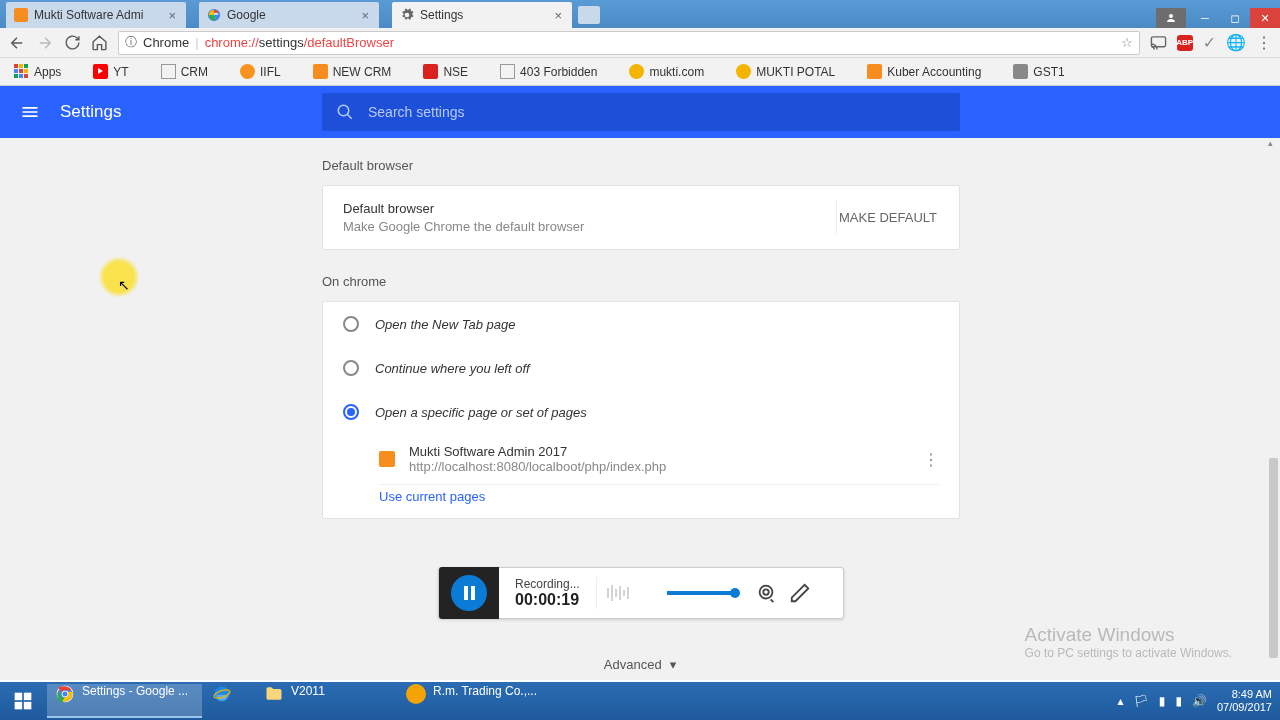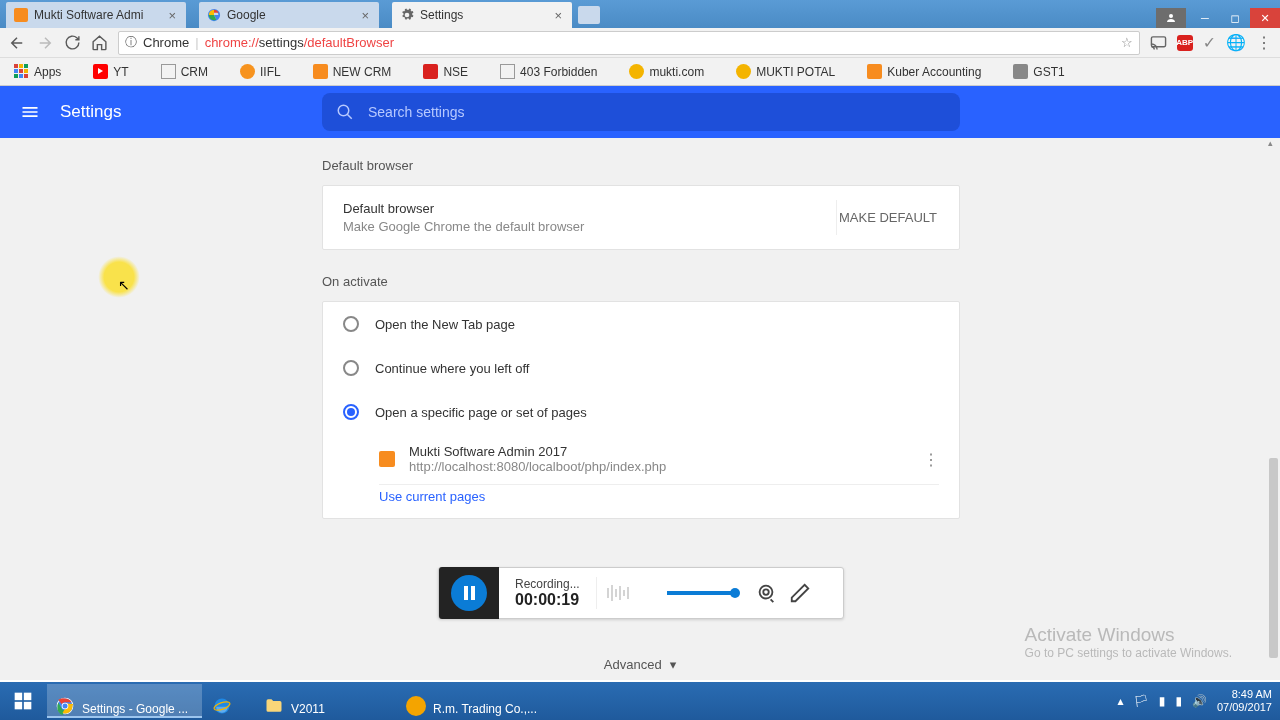--- a/index.html
+++ b/index.html
@@ -37,21 +37,21 @@
 .bm { display: flex; align-items: center; gap: 5px; padding: 3px 6px; font-size: 12px; color: #333; cursor: pointer; border-radius: 2px; }
 .bmico { width: 15px; height: 15px; flex-shrink: 0; }
 .apps-ico { display: grid; grid-template-columns: repeat(3,4px); grid-template-rows: repeat(3,4px); gap: 1px; }
 .apps-ico span { background: #555; }
 .apps-ico span:nth-child(1){background:#d9433b}.apps-ico span:nth-child(2){background:#f4b400}.apps-ico span:nth-child(3){background:#0f9d58}.apps-ico span:nth-child(4){background:#4285f4}.apps-ico span:nth-child(5){background:#d9433b}.apps-ico span:nth-child(6){background:#f4b400}.apps-ico span:nth-child(7){background:#0f9d58}.apps-ico span:nth-child(8){background:#4285f4}.apps-ico span:nth-child(9){background:#d9433b}
 
 
 .set-header { height: 52px; background: #2962ff; display: flex; align-items: center; padding: 0 20px; gap: 20px; position: relative; }
 .ham { width: 20px; color: #fff; cursor: pointer; }
 .set-title { color: #fff; font-size: 17px; font-weight: 400; }
-.searchbox { position: absolute; left: 322px; width: 638px; height: 38px; background: #1e4fd9; border-radius: 8px; display: flex; align-items: center; padding: 0 14px; gap: 14px; }
+.searchbox { position: absolute; left: 322px; width: 638px; height: 38px; background: #1e4fd9; border-radius: 2px; display: flex; align-items: center; padding: 0 14px; gap: 14px; }
 .searchbox svg { color: #b7c9ff; }
 .searchbox span { color: #b7c9ff; font-size: 14px; }
 
 
 .content { position: absolute; top: 138px; left: 0; right: 0; bottom: 40px; background: #f1f1f1; overflow: hidden; }
 .scrollind { position: absolute; right: 0; top: 0; bottom: 0; width: 14px; background: #f1f1f1; }
 .scrollind::before { content:"▴"; position:absolute; top:0; left:2px; font-size:9px; color:#888;}
 .scrollthumb { position:absolute; right:2px; width:9px; background:#c8c8c8; border-radius:2px; top:320px; height:200px; }
 
 .sections { width: 638px; margin-left: 322px; padding-top: 20px; }
@@ -61,21 +61,21 @@
 .row .txt { flex: 1; }
 .row .ttl { font-size: 13px; color: #333; }
 .row .sub { font-size: 13px; color: #888; margin-top: 3px; }
 .mkdef { color: #666; font-size: 13px; font-weight: 500; padding: 10px 2px; cursor: pointer; border-left: 1px solid #eee; margin-left: 44px; }
 
 .gap { height: 24px; }
 .radiorow { display: flex; align-items: center; gap: 16px; padding: 14px 20px; cursor: pointer; }
 .radio { width: 16px; height: 16px; border: 2px solid #888; border-radius: 50%; position: relative; }
 .radio.sel { border-color: #2962ff; }
 .radio.sel::after { content: ""; position: absolute; inset: 2px; background: #2962ff; border-radius: 50%; }
-.radiorow .lbl { font-size: 13px; color: #333; }
+.radiorow .lbl { font-size: 13px; color: #333; font-style: italic; }
 
 .page-item { margin: 0 20px 0 56px; padding: 10px 0; border-bottom: 1px solid #eee; display: flex; align-items: center; gap: 14px; }
 .page-item .fav { width: 16px; height: 16px; background: #f78c1f; border-radius: 2px; }
 .page-item .txt { flex: 1; }
 .page-item .ttl { font-size: 13px; color: #333; }
 .page-item .url { font-size: 13px; color: #888; }
 .page-item .more { color: #888; cursor: pointer; }
 .link-row { margin-left: 56px; padding: 14px 0; font-size: 13px; color: #2962ff; cursor: pointer; }
 
 .advanced { position: absolute; left: 50%; transform: translateX(-50%); bottom: 8px; font-size: 13px; color: #555; display: flex; align-items: center; gap: 8px; cursor: pointer; }
@@ -99,21 +99,21 @@
 .rec-ico { width: 22px; color: #444; margin: 0 6px; cursor: pointer; }
 
 
 .wm { position: absolute; right: 48px; bottom: 60px; color: #b9b9b9; }
 .wm .t { font-size: 19px; }
 .wm .s { font-size: 12px; }
 
 
 .taskbar { position: absolute; bottom: 0; left: 0; right: 0; height: 38px; background: linear-gradient(#2a6cb3, #1f5a9c); display: flex; align-items: center; color: #fff; font-size: 12px; }
 .start { width: 46px; height: 38px; display: flex; align-items: center; justify-content: center; cursor: pointer; }
-.task { height: 34px; min-width: 155px; display: flex; align-items: flex-end; gap: 7px; padding: 0 8px; margin: 0 1px; cursor: pointer; border-bottom: 2px solid transparent; }
+.task { height: 34px; min-width: 155px; display: flex; align-items: flex-start; gap: 7px; padding: 0 8px; margin: 0 1px; cursor: pointer; border-bottom: 2px solid transparent; }
 .task.active { background: rgba(255,255,255,0.22); border-bottom-color: #9cc5ee; }
 .task .ico { width: 20px; height: 20px; flex-shrink: 0; }
 .tray { margin-left: auto; display: flex; align-items: center; gap: 10px; padding: 0 8px; }
 .clock { text-align: right; font-size: 11px; line-height: 13px; }
 
 svg { display: block; }
 </style>
 </head>
 <body>
 
@@ -273,21 +273,21 @@
       <div class="row">
         <div class="txt">
           <div class="ttl">Default browser</div>
           <div class="sub">Make Google Chrome the default browser</div>
         </div>
         <div class="mkdef">MAKE DEFAULT</div>
       </div>
     </div>
 
     <div class="gap"></div>
-    <div class="sec-label">On activate</div>
+    <div class="sec-label">On chrome</div>
     <div class="card">
       <div class="radiorow">
         <div class="radio"></div>
         <span class="lbl">Open the New Tab page</span>
       </div>
       <div class="radiorow">
         <div class="radio"></div>
         <span class="lbl">Continue where you left off</span>
       </div>
       <div class="radiorow">

